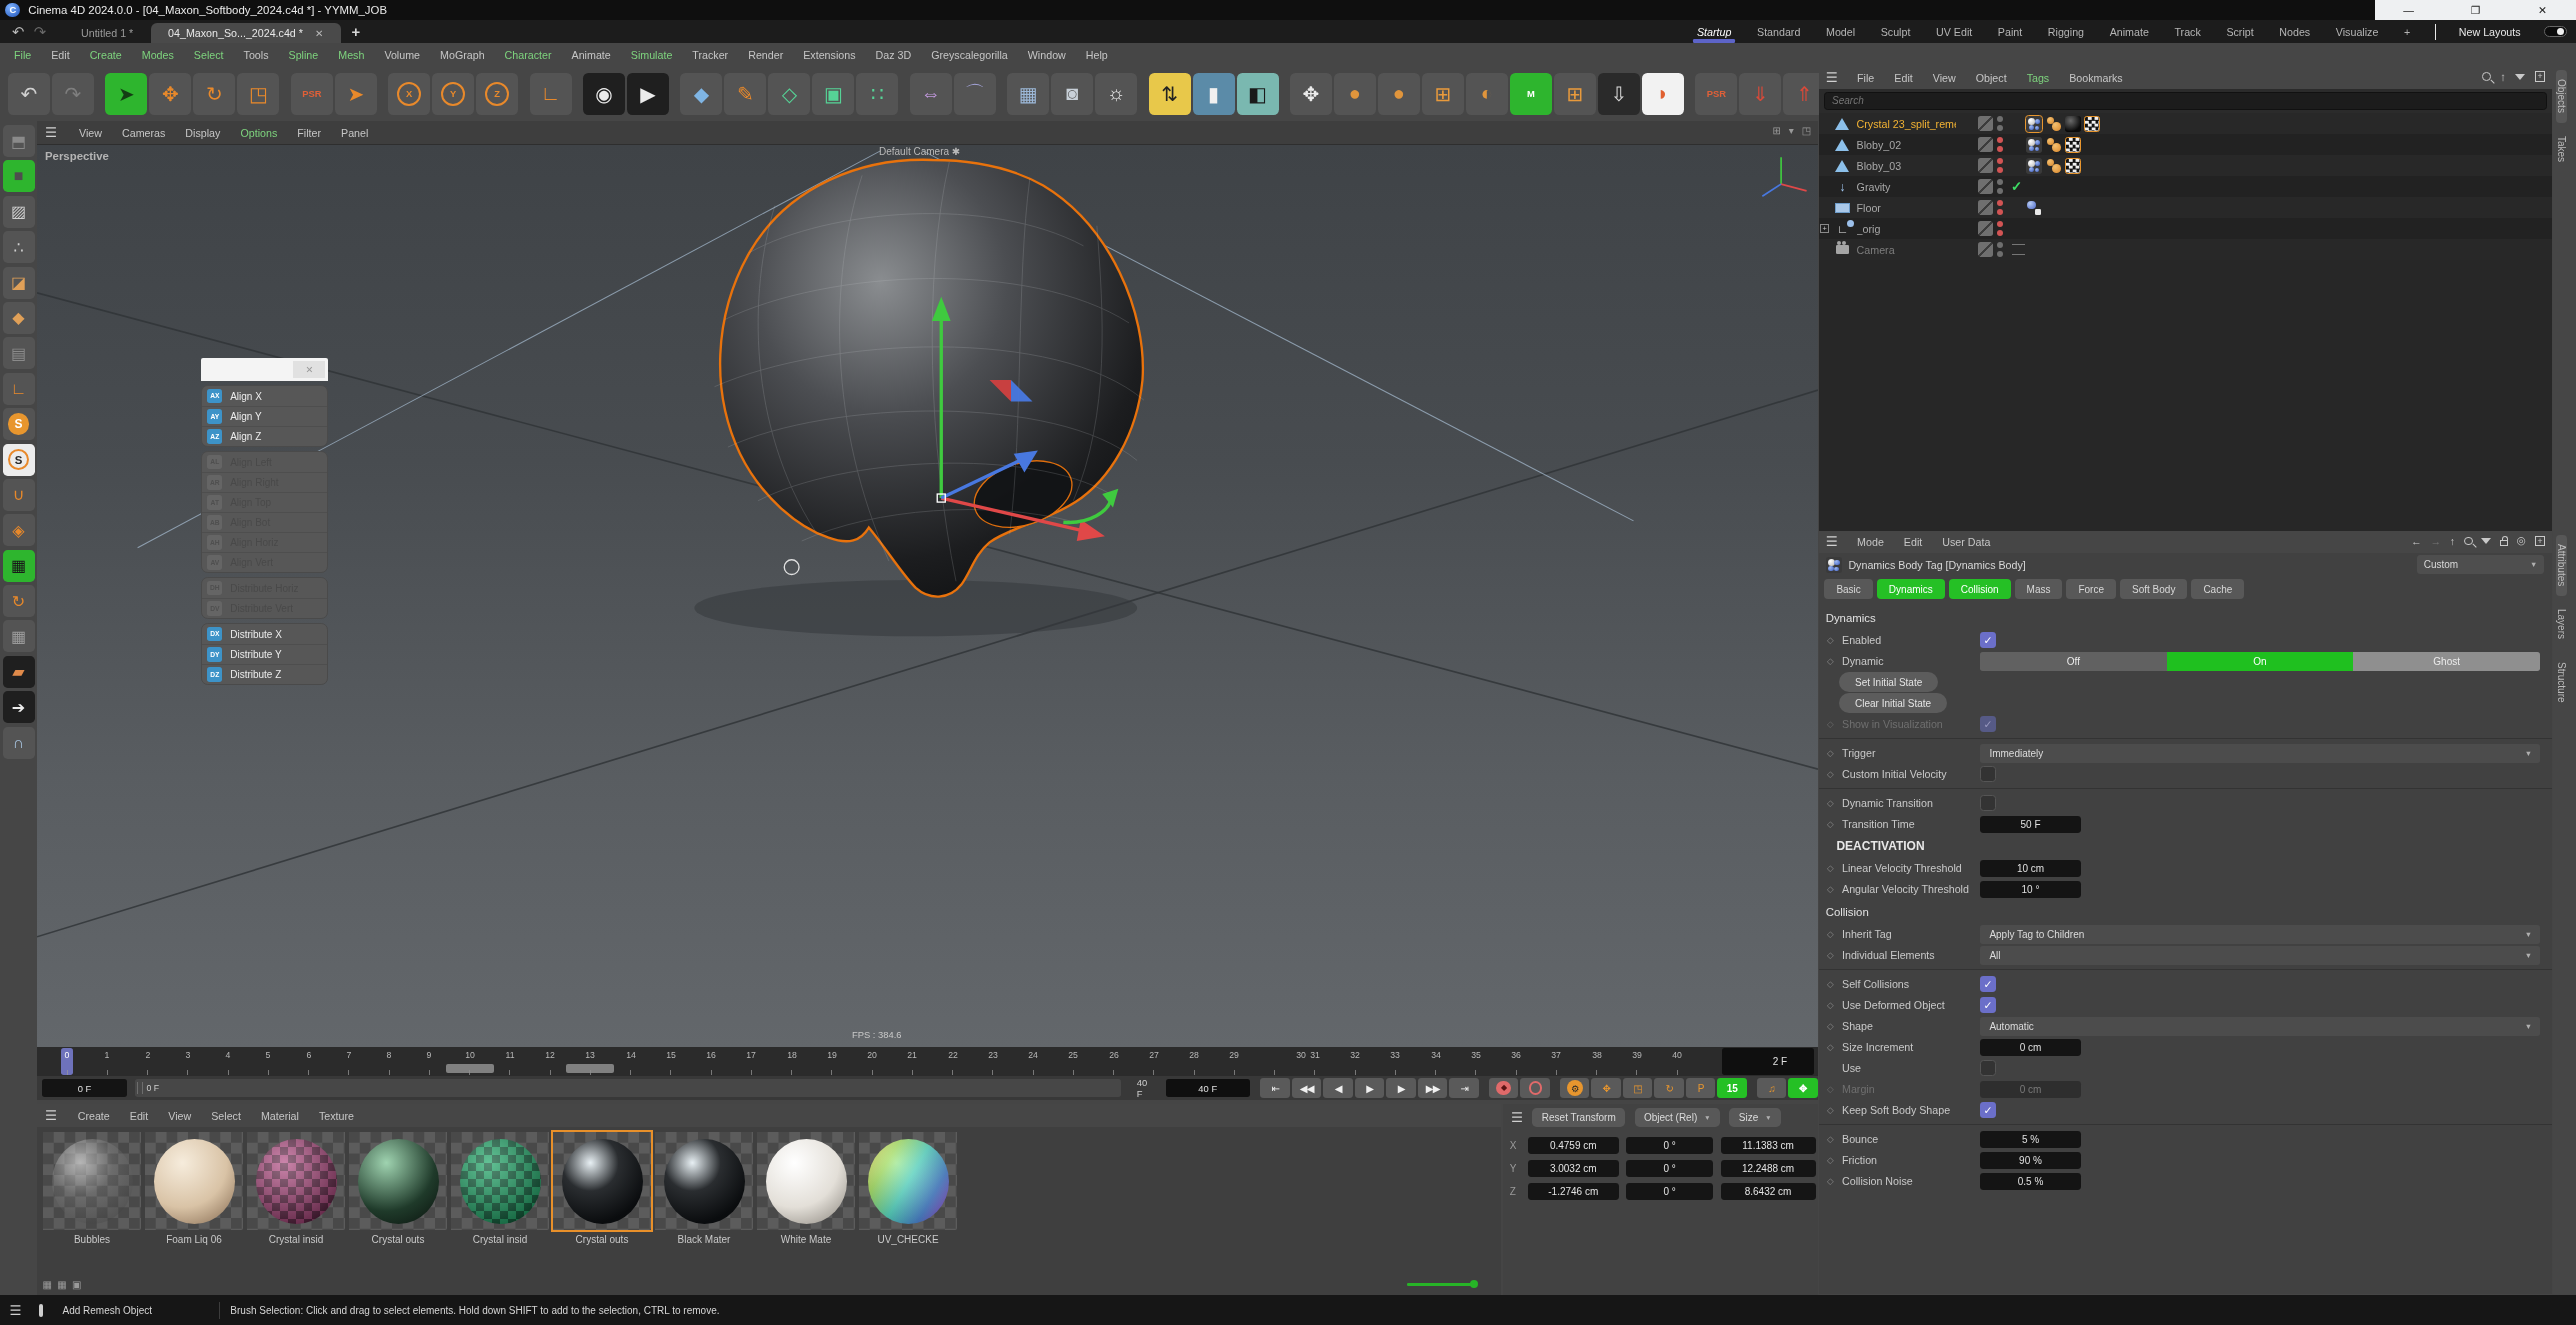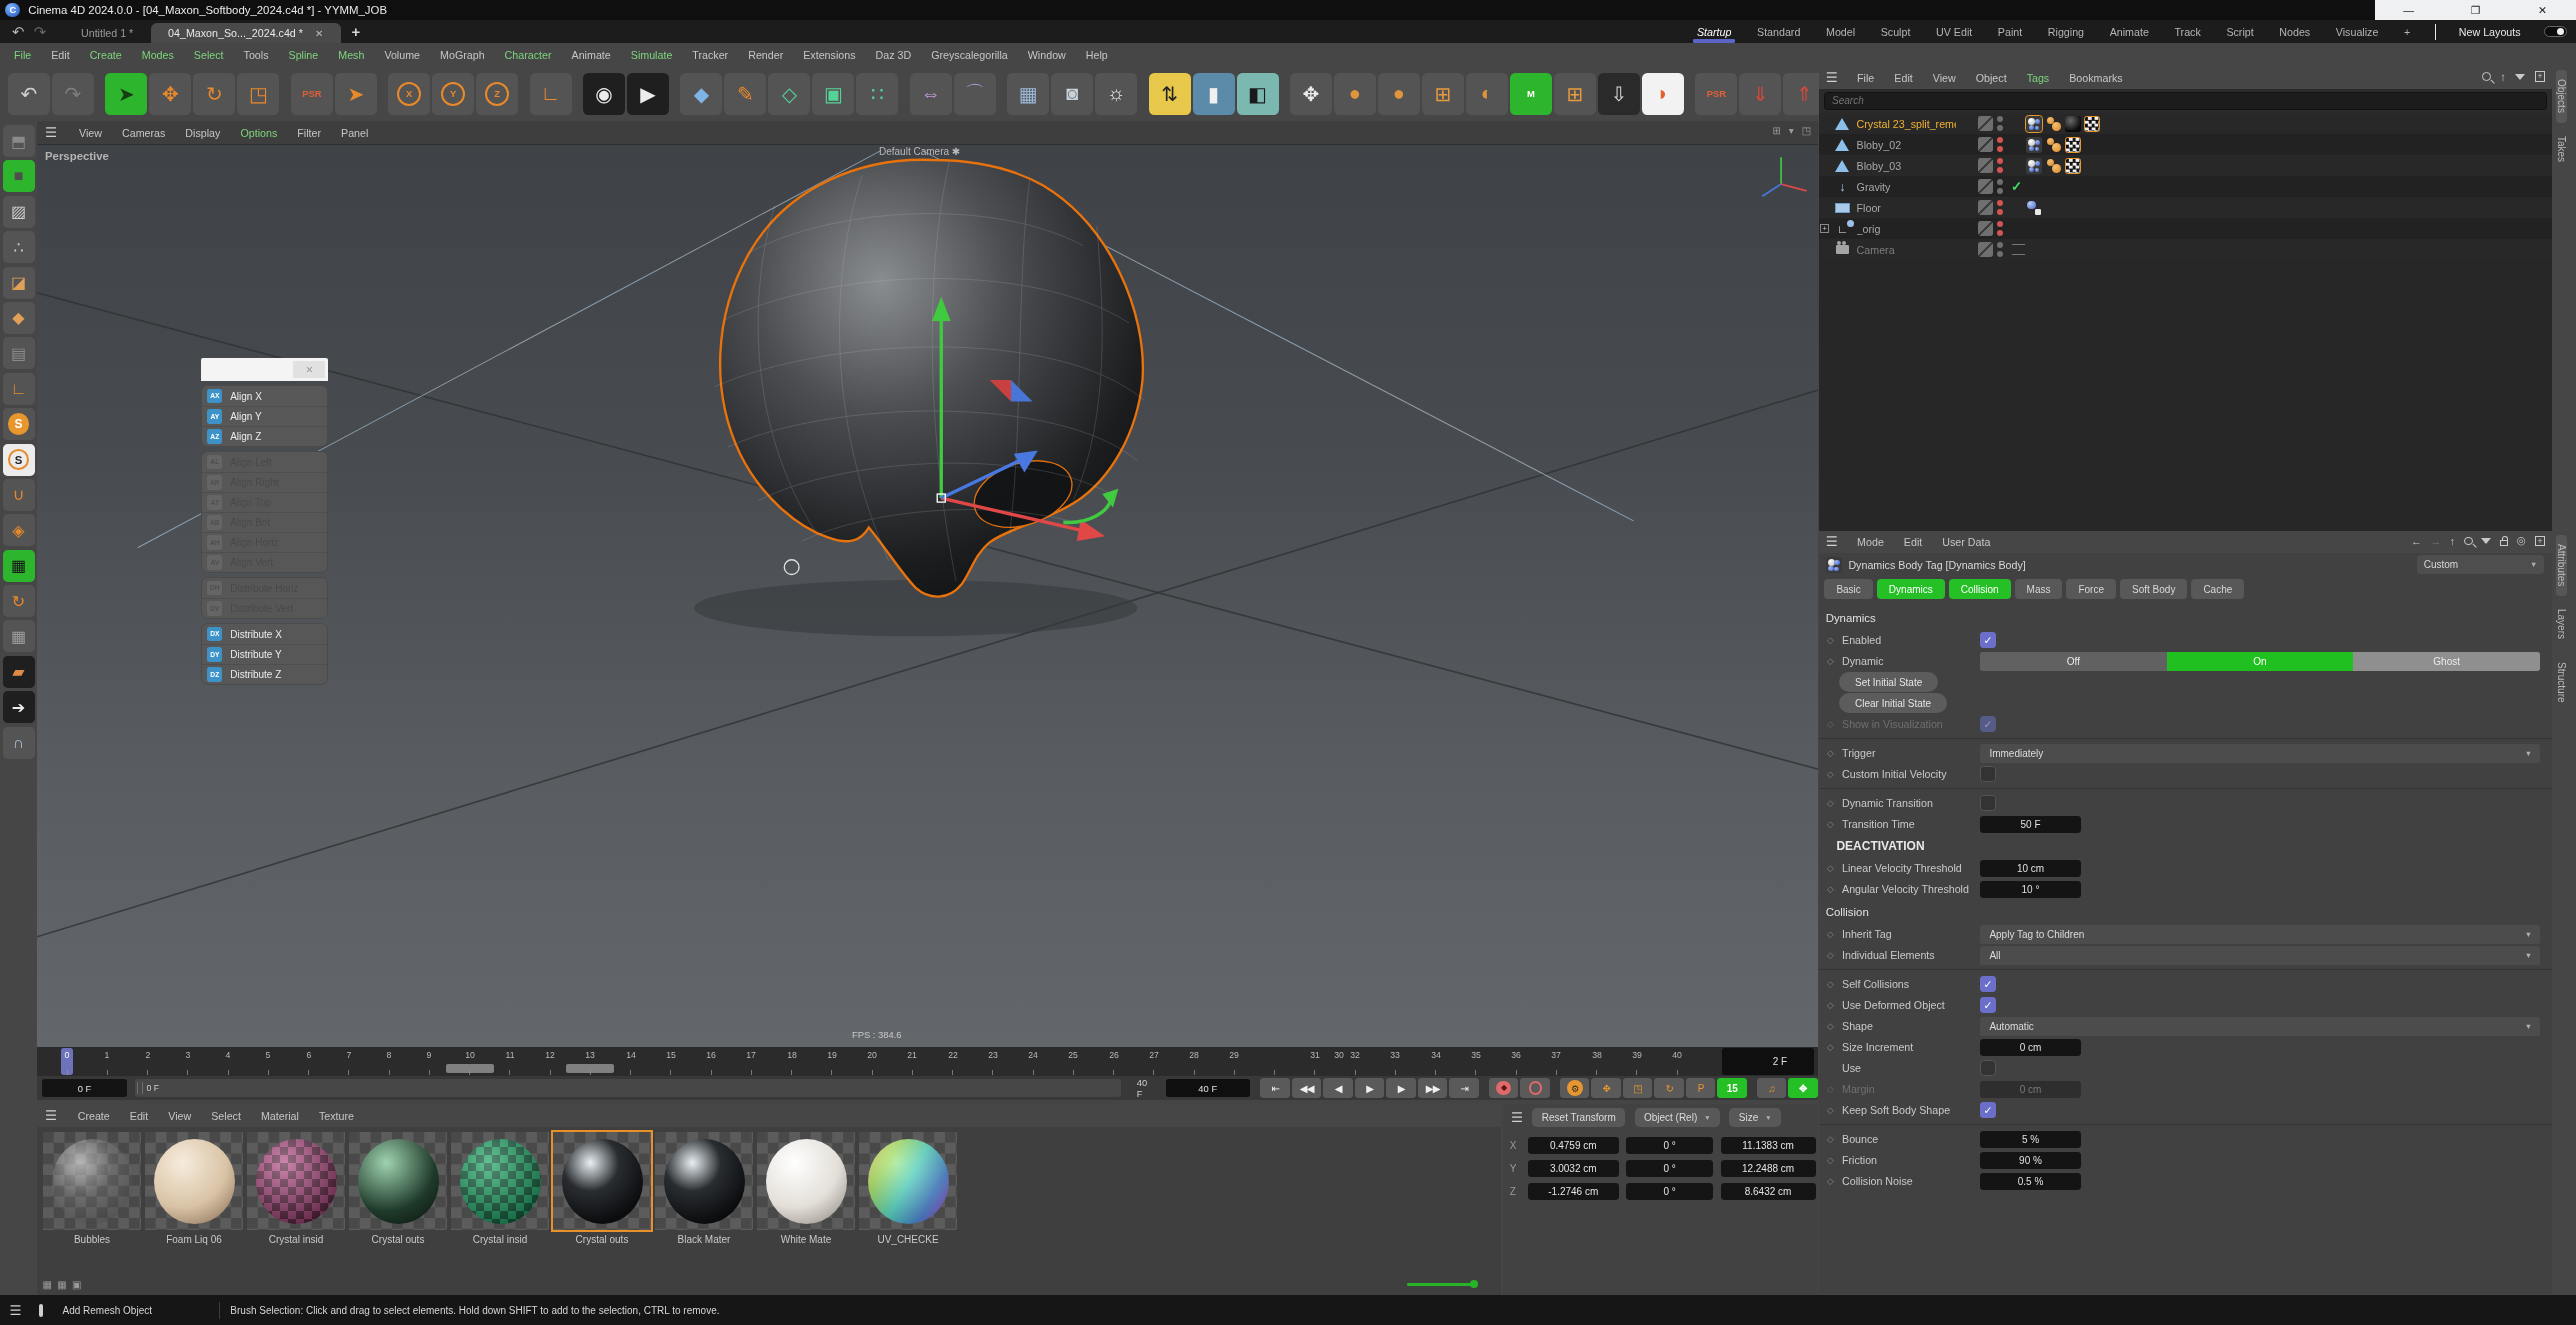--- a/index.html
+++ b/index.html
@@ -1130,21 +1130,21 @@
       <div class="ruler-num" style="left: 1036px;">25</div>
       <div class="ruler-tick" style="left: 1036px;"></div>
       <div class="ruler-num" style="left: 1077px;">26</div>
       <div class="ruler-tick" style="left: 1076px;"></div>
       <div class="ruler-num" style="left: 1117px;">27</div>
       <div class="ruler-tick" style="left: 1116px;"></div>
       <div class="ruler-num" style="left: 1157px;">28</div>
       <div class="ruler-tick" style="left: 1157px;"></div>
       <div class="ruler-num" style="left: 1197px;">29</div>
       <div class="ruler-tick" style="left: 1197px;"></div>
-      <div class="ruler-num" style="left: 1302px;">30</div>
+      <div class="ruler-num" style="left: 1264px;">30</div>
       <div class="ruler-tick" style="left: 1237px;"></div>
       <div class="ruler-num" style="left: 1278px;">31</div>
       <div class="ruler-tick" style="left: 1277px;"></div>
       <div class="ruler-num" style="left: 1318px;">32</div>
       <div class="ruler-tick" style="left: 1318px;"></div>
       <div class="ruler-num" style="left: 1358px;">33</div>
       <div class="ruler-tick" style="left: 1358px;"></div>
       <div class="ruler-num" style="left: 1399px;">34</div>
       <div class="ruler-tick" style="left: 1398px;"></div>
       <div class="ruler-num" style="left: 1439px;">35</div>

